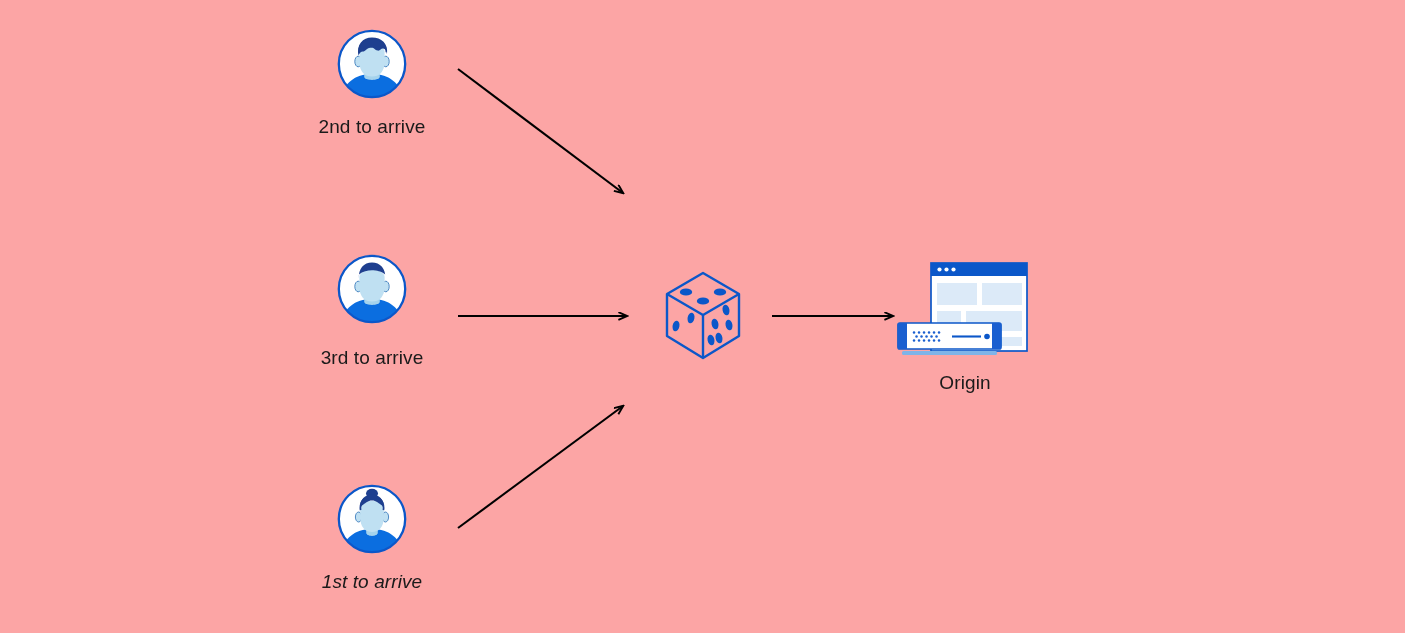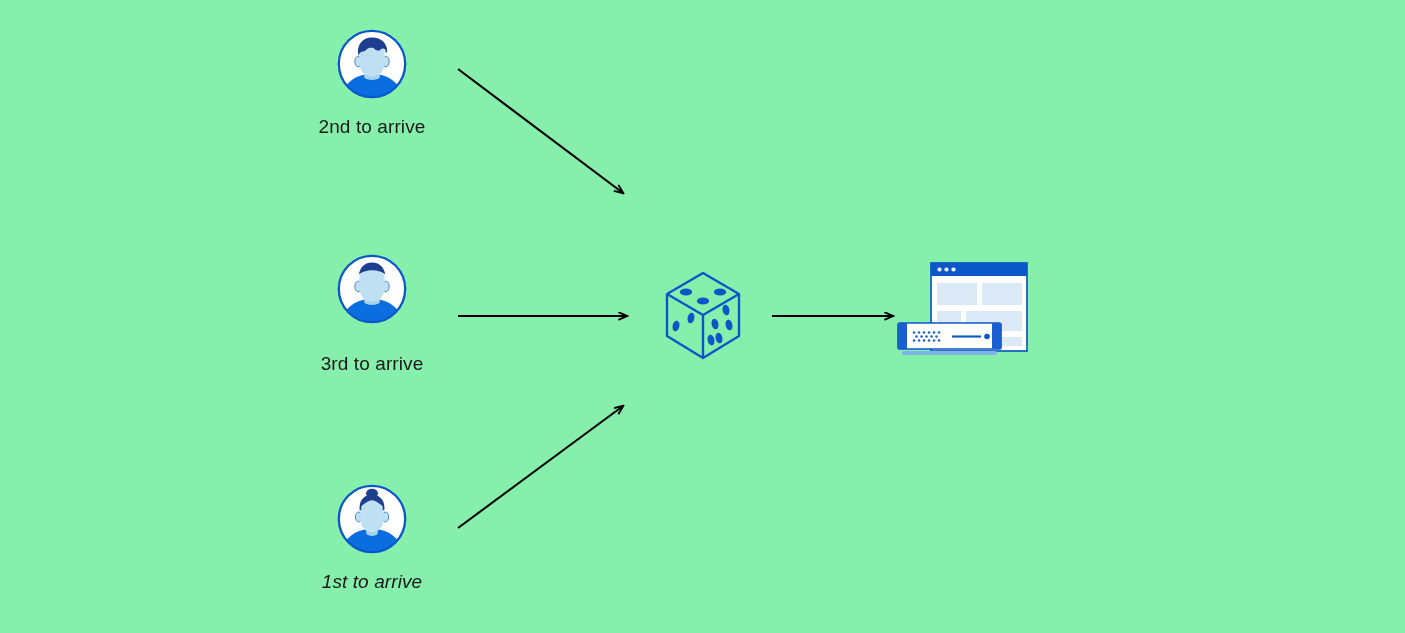--- a/index.html
+++ b/index.html
@@ -7,21 +7,21 @@
     padding: 0;
     background: #ffffff;
   }
   body {
     font-family: "Liberation Sans", sans-serif;
   }
   #canvas {
     position: relative;
     width: 1405px;
     height: 633px;
-    background: #86efac;
+    background: #fca5a5;
     overflow: hidden;
   }
   .node {
     position: absolute;
   }
   .node-label {
     position: absolute;
     width: 260px;
     text-align: center;
     font-family: "Liberation Sans", sans-serif;
@@ -116,21 +116,21 @@
         <path d="M28.5 44 C30 49 42 49 43.5 44 L43.5 49 C43.5 52.5 28.5 52.5 28.5 49 Z" fill="#a5d3ec"></path>
         <ellipse cx="22.2" cy="33.5" rx="3.4" ry="5.3" fill="#bfe0f2" stroke="#2a6fb5" stroke-width="0.8"></ellipse>
         <ellipse cx="49.8" cy="33.5" rx="3.4" ry="5.3" fill="#bfe0f2" stroke="#2a6fb5" stroke-width="0.8"></ellipse>
         <path d="M23.4 24 C23.4 14.5 48.6 14.5 48.6 24 L48.6 33.5 C48.6 43.8 43.2 48.6 36 48.6 C28.8 48.6 23.4 43.8 23.4 33.5 Z" fill="#bfe0f2"></path>
 
         <path d="M23.0 26.0 C22.0 15.6 28.0 9.6 36 9.6 C44.0 9.6 50.2 15.6 49.2 26.0
                  L49.2 21.6 C46.0 18.4 40.0 17.2 36 17.2 C32.0 17.2 26.4 18.4 23.0 21.6 Z" fill="#1e3f8f"></path>
       </g>
       <circle cx="36" cy="36" r="33.2" fill="none" stroke="#0b57c9" stroke-width="2.3"></circle>
     </svg>
-    <div class="node-label" style="left:-94px; top:100px;">3rd to arrive</div>
+    <div class="node-label" style="left:-94px; top:94px;">3rd to arrive</div>
   </div>
 
   <div class="node" style="left:336px; top:483px;">
     <svg class="avatar" style="left:0; top:0;" viewBox="0 0 72 72" xmlns="http://www.w3.org/2000/svg">
       <defs>
         <clipPath id="c3">
             <circle cx="36" cy="36" r="33.2"></circle>
           </clipPath>
       </defs>
       <circle cx="36" cy="36" r="33.2" fill="#ffffff"></circle>
@@ -222,15 +222,16 @@
             <circle cx="26" cy="85.5" r="1.25"></circle>
           <circle cx="31" cy="85.5" r="1.25"></circle>
             <circle cx="36" cy="85.5" r="1.25"></circle>
           <circle cx="41" cy="85.5" r="1.25"></circle>
             <circle cx="46" cy="85.5" r="1.25"></circle>
         </g>
         <line x1="59" y1="81.5" x2="88" y2="81.5" stroke="#0b57c9" stroke-width="2.1"></line>
         <circle cx="94" cy="81.5" r="2.8" fill="#0b57c9"></circle>
       </g>
     </svg>
+    <div class="node-label" style="left:-58px; top:117px;">Origin</div>
   </div>
 
 </div>
 
 </body></html>

